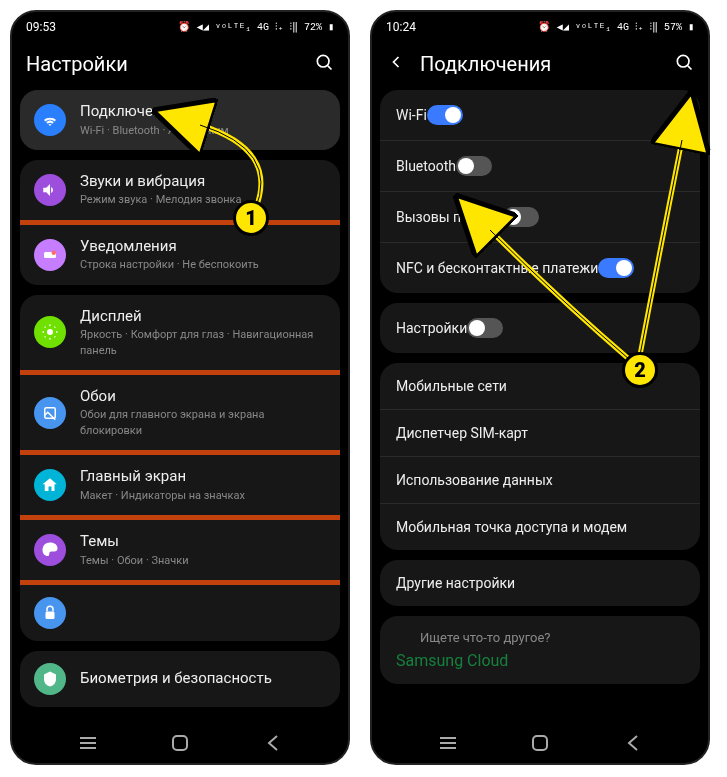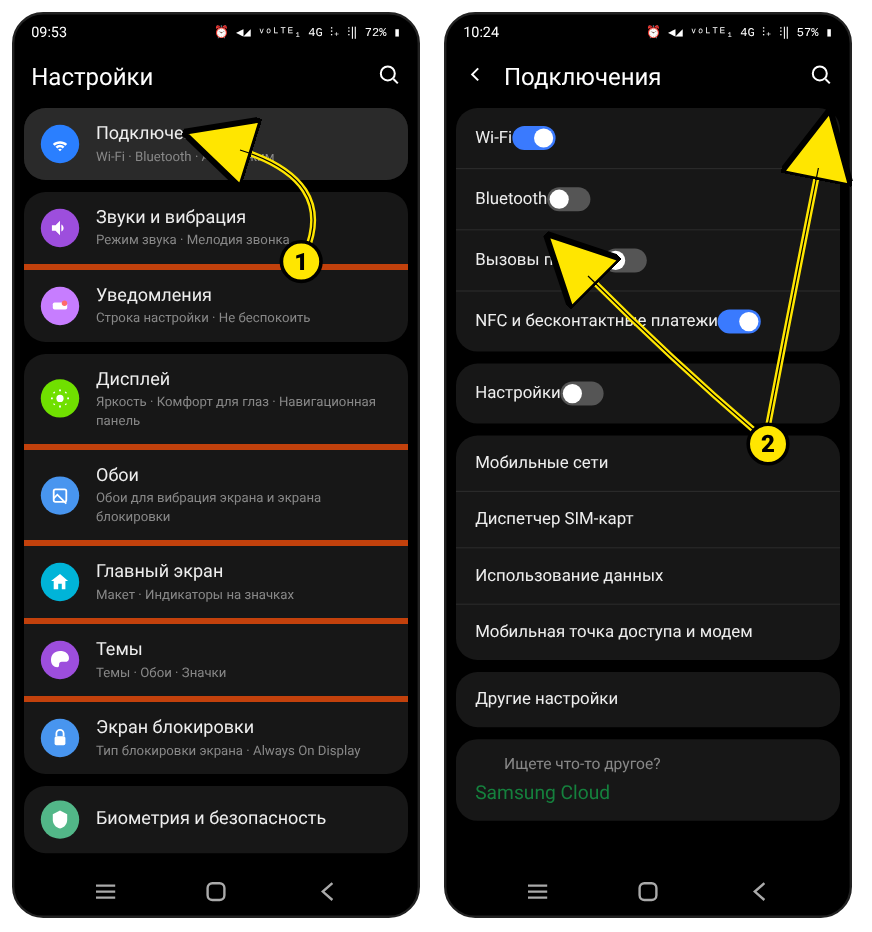--- a/index.html
+++ b/index.html
@@ -237,21 +237,21 @@
       </div>
       <div class="settings-row">
         <div class="icon-circle" style="background:#4895ef">
           <svg viewBox="0 0 24 24" fill="#fff">
               <rect x="5" y="5" width="14" height="14" rx="2" fill="none" stroke="#fff" stroke-width="2"></rect>
               <path d="M5 15l4-4 10 10" stroke="#fff" stroke-width="2" fill="none"></path>
             </svg>
         </div>
         <div class="row-text">
           <div class="row-title">Обои</div>
-          <div class="row-sub">Обои для вибрация экрана и экрана блокировки</div>
+          <div class="row-sub">Обои для главного экрана и экрана блокировки</div>
         </div>
       </div>
       <div class="settings-row">
         <div class="icon-circle" style="background:#00b4d8">
           <svg viewBox="0 0 24 24" fill="#fff">
               <path d="M12 3l9 8h-3v9h-4v-6h-4v6H5v-9H2l10-8z"></path>
             </svg>
         </div>
         <div class="row-text">
           <div class="row-title">Главный экран</div>
@@ -268,24 +268,20 @@
           <div class="row-title">Темы</div>
           <div class="row-sub">Темы · Обои · Значки</div>
         </div>
       </div>
       <div class="settings-row">
         <div class="icon-circle" style="background:#4895ef">
           <svg viewBox="0 0 24 24" fill="#fff">
               <rect x="6" y="10" width="12" height="10" rx="2"></rect>
               <path d="M8 10V7a4 4 0 018 0v3" fill="none" stroke="#fff" stroke-width="2"></path>
             </svg>
-        </div>
-        <div class="row-text">
-          <div class="row-title">Экран блокировки</div>
-          <div class="row-sub">Тип блокировки экрана · Always On Display</div>
         </div>
       </div>
     </div>
 
     <div class="card">
       <div class="settings-row">
         <div class="icon-circle" style="background:#52b788">
           <svg viewBox="0 0 24 24" fill="#fff">
               <path d="M12 2l8 4v6c0 5-3 9-8 10-5-1-8-5-8-10V6l8-4z"></path>
             </svg>

